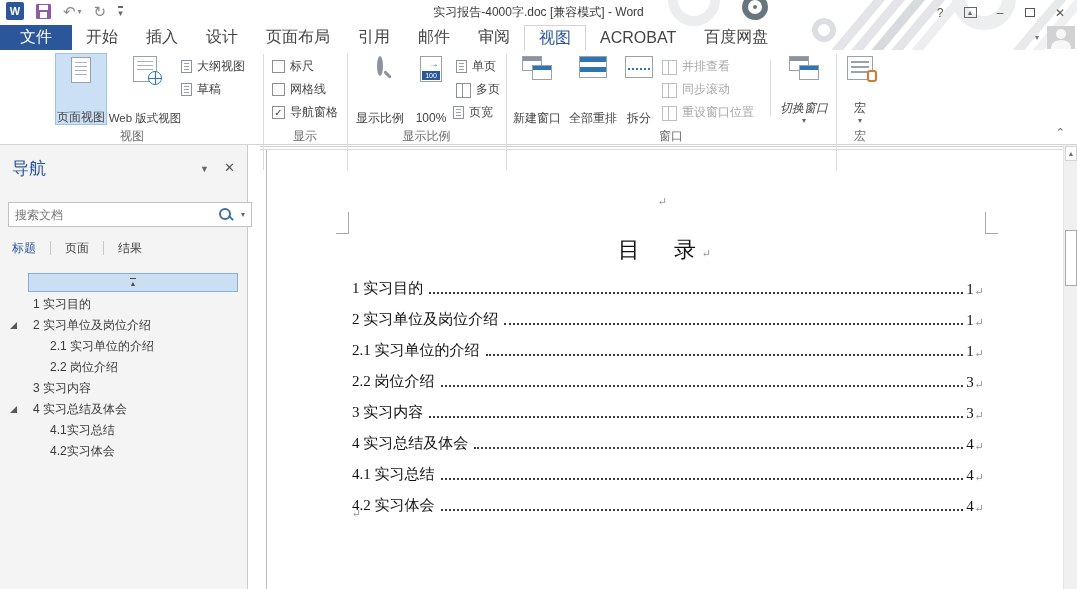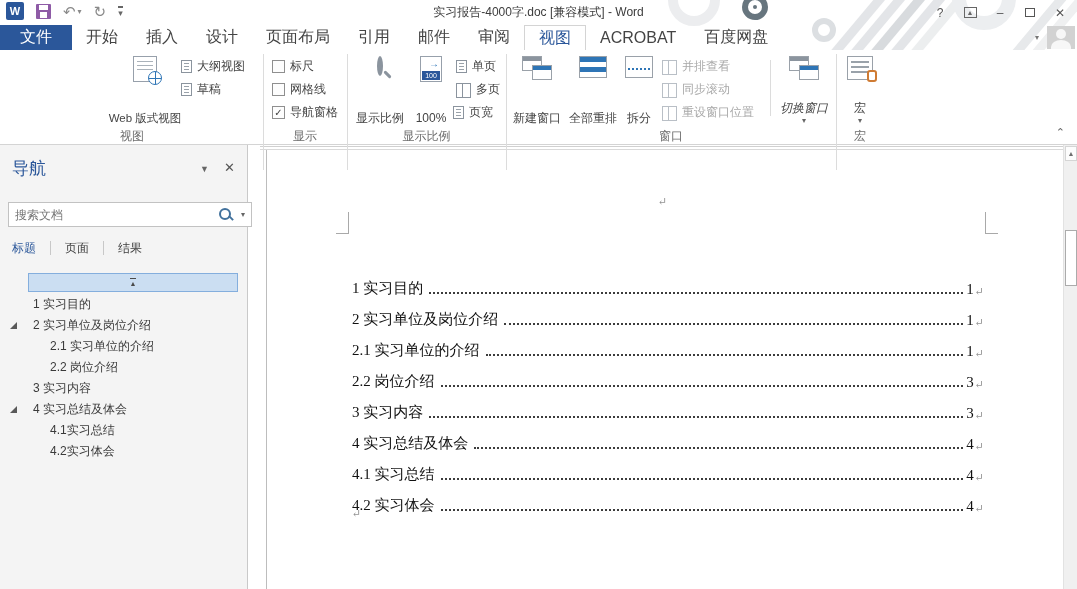--- a/index.html
+++ b/index.html
@@ -194,20 +194,24 @@
   <span class="tab">ACROBAT</span>
   <span class="tab">百度网盘</span>
   <span class="tab-right">
     <span class="signin-dd">▾</span>
     <span class="avatar"></span>
   </span>
 </div>
 
 <div class="ribbon">
 
+  <div class="rbig sel" style="left:55px; width:52px;">
+    <span class="ic-page"></span>
+    <span class="lbl">页面视图</span>
+  </div>
   <div class="rbig" style="left:113px; width:64px;">
     <span class="ic-webpage">
         <span class="ic-globe"></span>
       </span>
     <span class="lbl" style="font-size:11.5px;">Web 版式视图</span>
   </div>
   <div class="rsmall" style="left:181px; top:6px;">
     <span class="tiny-page"></span>
     <span>大纲视图</span>
   </div>
@@ -353,20 +357,21 @@
 
 <div class="docarea serif">
   <div class="doc-topline"></div>
   <div class="doc-topline2"></div>
   <div class="page-edge"></div>
 
   <span class="pilcrow doc-pilcrow-top">↵</span>
   <div class="crop left" style="left:76px; top:67px;"></div>
   <div class="crop right" style="left:725px; top:67px;"></div>
 
+  <div class="doc-title"><span>目　录</span><span class="pilcrow" style="letter-spacing:0;">↵</span></div>
 
   <div class="toc">
     <div class="toc-row">
       <span class="tlabel">1 实习目的</span>
         <span class="leader"></span>
         <span class="tpage">1</span>
         <span class="pilcrow">↵</span>
     </div>
     <div class="toc-row">
       <span class="tlabel">2 实习单位及岗位介绍</span>

